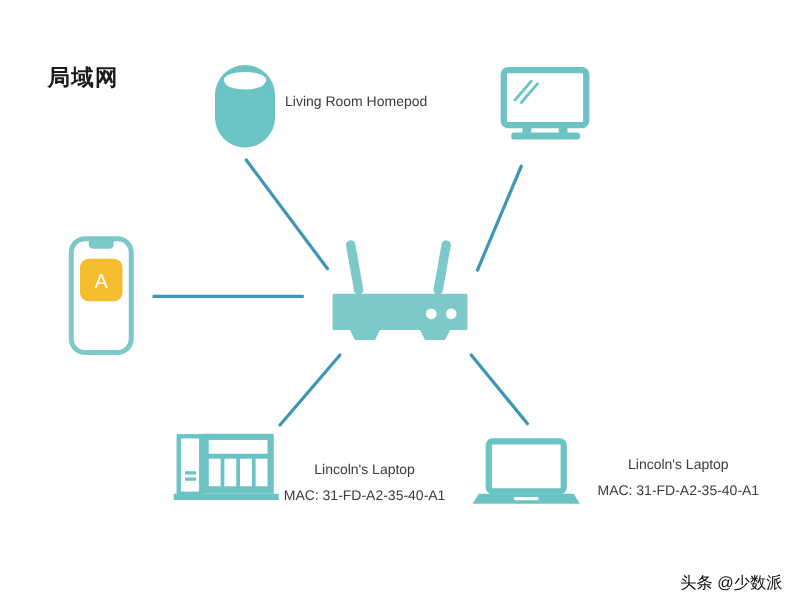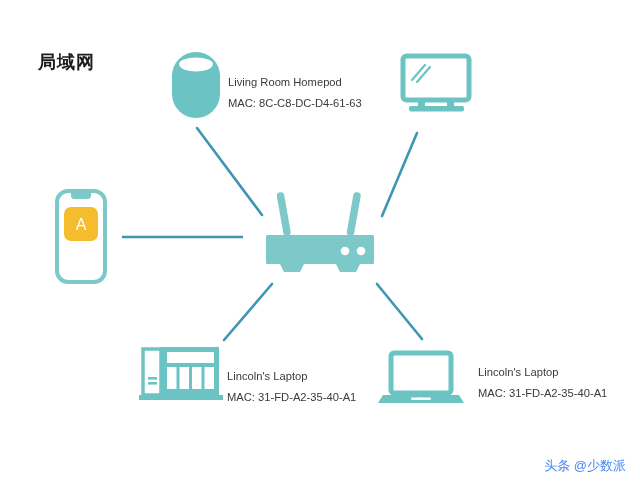--- a/index.html
+++ b/index.html
@@ -40,30 +40,31 @@
   }
   .node-label {
     position: absolute;
     color: #3b3b3b;
     font-size: 11.2px;
     line-height: 21px;
     white-space: nowrap;
   }
   .node-label .lbl-name {
     display: block;
+    text-align: center;
   }
   .node-label .lbl-mac {
     display: block;
   }
   .watermark {
     position: absolute;
     right: 14px;
     bottom: 14px;
     font-size: 13px;
-    color: #3b82f6;
+    color: #000000;
     white-space: nowrap;
     opacity: .95;
   }
   .lbl-homepod  { left: 228px; top: 72px; }
   .lbl-tv       { left: 479px; top: 66px; }
   .lbl-nas      { left: 227px; top: 366px; }
   .lbl-laptop   { left: 478px; top: 362px; }
 </style>
 </head>
 <body>
@@ -137,21 +138,20 @@
       <rect x="391" y="353" width="60" height="40" rx="3" fill="none" stroke="#6cc3c4" stroke-width="5"></rect>
       <path d="M383 395 h76 l5 8 h-86 z" fill="#6cc3c4"></path>
       <path d="M411 399 q10 -3 20 0 z" fill="#ffffff"></path>
       <rect x="411" y="397.5" width="20" height="2.6" rx="1.3" fill="#ffffff"></rect>
     </g>
 
   </svg>
 
   <div class="node-label lbl-homepod">
     <span class="lbl-name">Living Room Homepod</span>
-    <span class="lbl-mac">MAC: 8C-C8-DC-D4-61-63</span>
   </div>
 
   <div class="node-label lbl-tv">
   </div>
 
   <div class="node-label lbl-nas">
     <span class="lbl-name">Lincoln's Laptop</span>
     <span class="lbl-mac">MAC: 31-FD-A2-35-40-A1</span>
   </div>
 

